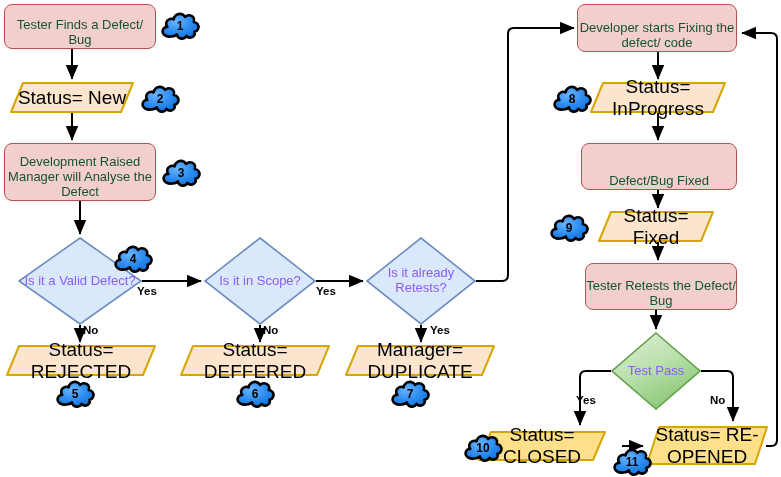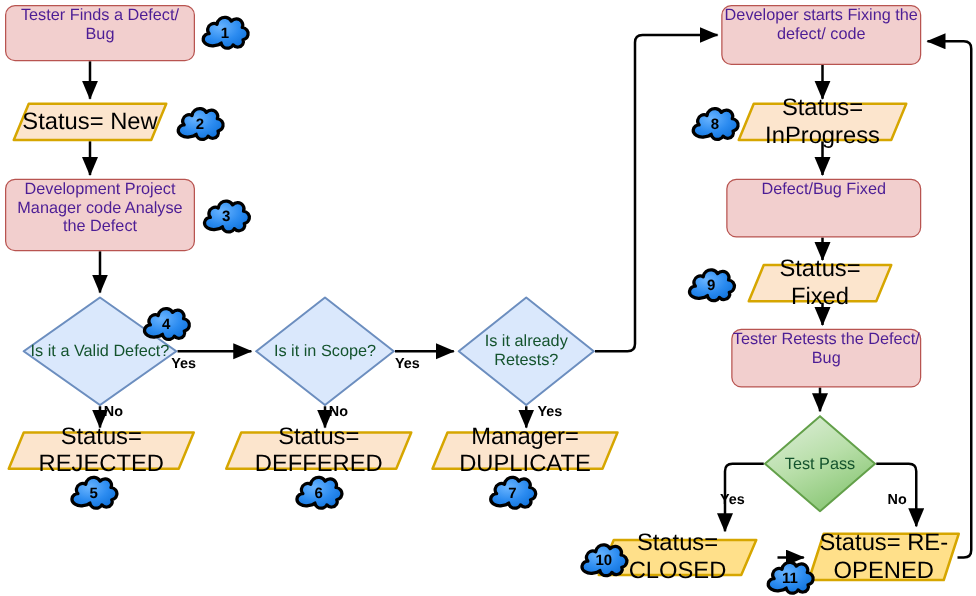--- a/index.html
+++ b/index.html
@@ -19,25 +19,25 @@
     position: absolute;
     left: 0;
     top: 0;
     width: 781px;
     height: 477px;
   }
   .node {
     position: absolute;
     box-sizing: border-box;
     display: flex;
-    align-items: flex-start;
+    align-items: flex-end;
     justify-content: center;
     text-align: center;
     font-size: 13px;
-    color: #4c1d95;
+    color: #14532d;
     line-height: 1.15;
     z-index: 3;
   }
   
   .process {
     background: #f2cfce;
     border: 1.6px solid #b85450;
     border-radius: 8px;
   }
   
@@ -79,21 +79,21 @@
   .decision-label {
     position: absolute;
     left: 0;
     top: 0;
     width: 100%;
     height: 100%;
     display: flex;
     align-items: center;
     justify-content: center;
     font-size: 13px;
-    color: #14532d;
+    color: #8b5cf6;
     text-align: center;
     line-height: 1.15;
     z-index: 2;
   }
   
   .edge-label {
     position: absolute;
     font-size: 11.5px;
     font-weight: bold;
     color: #000;
@@ -192,21 +192,21 @@
       <div class="node process" style="left: 4px; top: 4px; width: 152px; height: 45px;">
         <span>Tester Finds a Defect/ Bug</span>
       </div>
       <div class="data-wrap" style="left: 10px; top: 82px; width: 124px; height: 31px;">
         <svg width="124" height="31" viewBox="0 0 124 31">
           <path d="M13,1 L123,1 L111,30 L1,30 Z" fill="#fce5cd" stroke="#d6a600" stroke-width="2" stroke-linejoin="round"></path>
         </svg>
         <div class="data-label">Status= New</div>
       </div>
       <div class="node process" style="left: 4px; top: 143px; width: 152px; height: 58px;">
-        <span>Development Project Manager code Analyse the Defect</span>
+        <span>Development Raised Manager will Analyse the Defect</span>
       </div>
       <div class="decision" style="left: 18px; top: 237px; width: 124px; height: 88px;">
         <svg width="124" height="88" viewBox="0 0 124 88">
           <path d="M62,1 L123,44 L62,87 L1,44 Z" fill="#dae8fc" stroke="#6c8ebf" stroke-width="1.6"></path>
         </svg>
         <div class="decision-label">Is it a Valid Defect?</div>
       </div>
       <div class="data-wrap" style="left: 6px; top: 345px; width: 150px; height: 31px;">
         <svg width="150" height="31" viewBox="0 0 150 31">
           <path d="M13,1 L149,1 L137,30 L1,30 Z" fill="#fce5cd" stroke="#d6a600" stroke-width="2" stroke-linejoin="round"></path>

